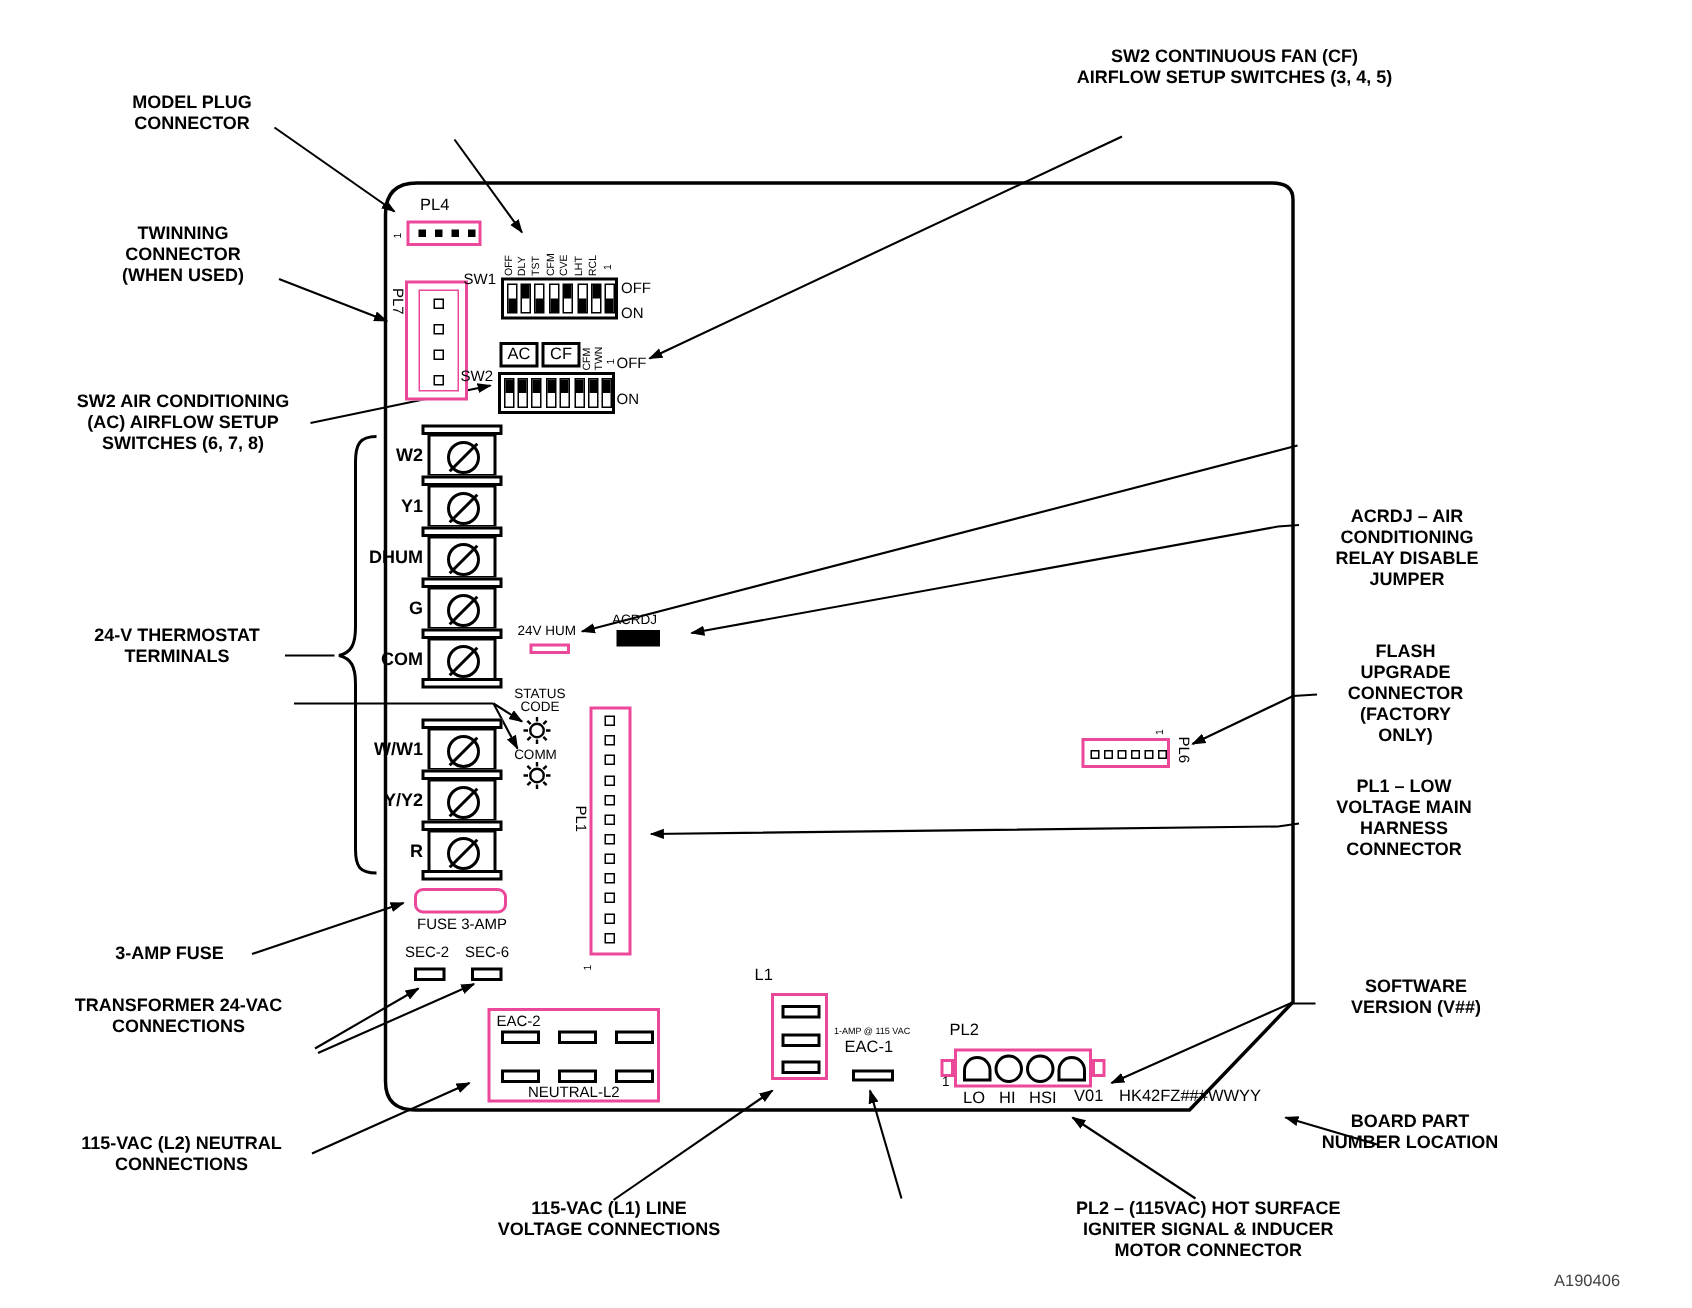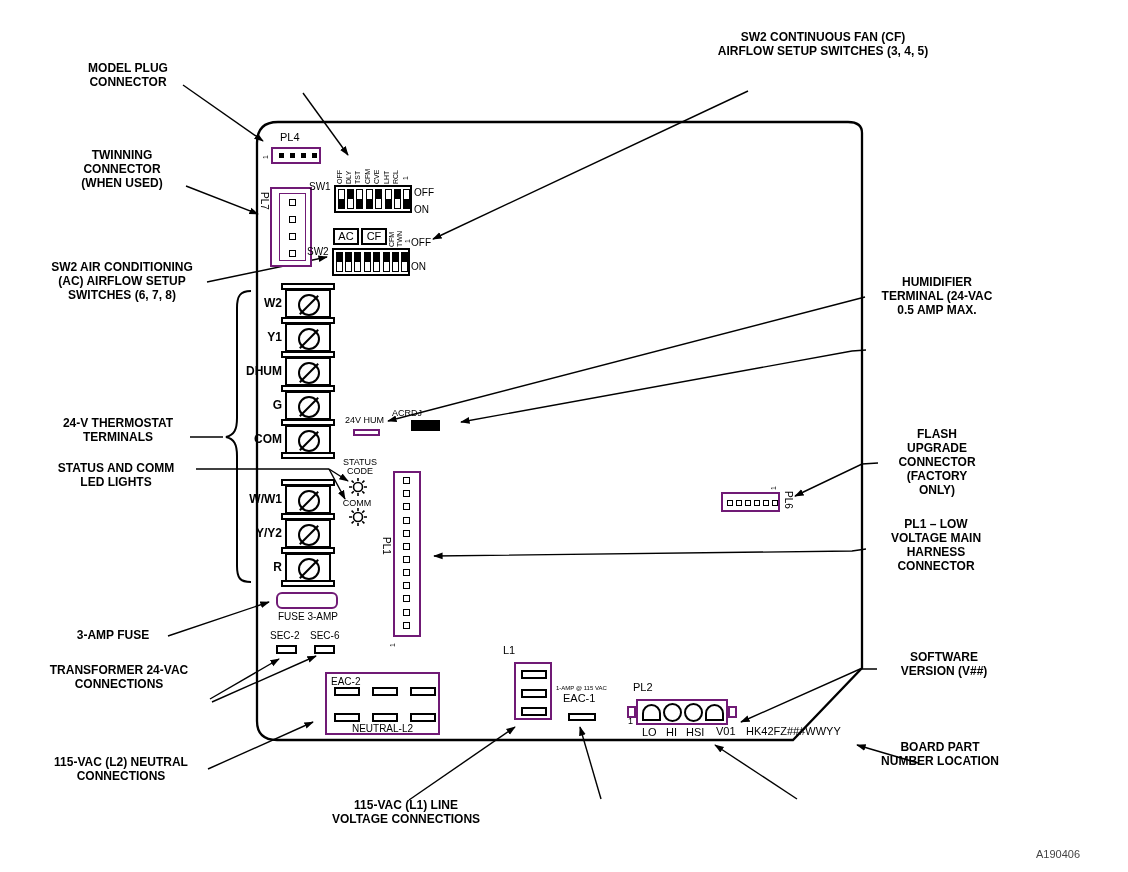--- a/index.html
+++ b/index.html
@@ -14,21 +14,21 @@
     position:absolute; font-weight:bold; font-size:12px; line-height:1.16;
     text-align:center; white-space:pre-line; color:#000;
   }
   .blabel { position:absolute; font-size:11px; line-height:1; white-space:pre; }
   .blabel-s { position:absolute; font-size:10px; line-height:1; white-space:pre; }
   .blabel-xs { position:absolute; font-size:9px; line-height:1; white-space:pre; }
   .tiny { position:absolute; font-size:6px; line-height:1; white-space:pre; }
   .tlabel { position:absolute; width:56px; text-align:right; font-size:12px; font-weight:bold; line-height:1; }
   .rotccw { transform: rotate(-90deg); transform-origin: 0 0; position:absolute; font-size:7px; line-height:1; white-space:pre; }
   .rotcw  { transform: rotate(90deg);  transform-origin: 0 0; position:absolute; font-size:10px; line-height:1; white-space:pre; }
-  .box2 { position:absolute; border:2px solid #701a75; background:#fff; }
+  .box2 { position:absolute; border:2px solid #ec4899; background:#fff; }
   .fillrect { position:absolute; background:#000; }
   .tcell { position:absolute; left:285px; width:46px; height:29px; border:2px solid #000; background:#fff; }
   .tcap  { position:absolute; left:281px; width:54px; height:7px; border:2px solid #000; background:#fff; }
   .screw { position:absolute; left:11px; top:3px; width:22px; height:22px; border:2px solid #000; border-radius:50%; }
   .screw::after { content:''; position:absolute; left:-4px; top:8px; width:26px; height:2px; background:#000; transform:rotate(-45deg); }
   .dip { position:absolute; border:2px solid #000; background:#fff; width:78px; height:28px; }
   .tog { position:absolute; width:7px; height:20px; border:1px solid #000; background:#fff; }
   .tog::after { content:''; position:absolute; left:0; width:5px; height:9px; background:#000; }
   .tog.up::after { top:0; }
   .tog.down::after { bottom:0; }
@@ -101,32 +101,34 @@
   <div class="callout" style="left:668px;top:31px;width:310px">SW2 CONTINUOUS FAN (CF)
 AIRFLOW SETUP SWITCHES (3, 4, 5)</div>
   <div class="callout" style="left:60px;top:149px;width:124px">TWINNING
 CONNECTOR
 (WHEN USED)</div>
   <div class="callout" style="left:36px;top:261px;width:172px">SW2 AIR CONDITIONING
 (AC) AIRFLOW SETUP
 SWITCHES (6, 7, 8)</div>
   <div class="callout" style="left:48px;top:417px;width:140px">24-V THERMOSTAT
 TERMINALS</div>
-  <div class="callout" style="left:40px;top:462px;width:152px">STATUS AND COMM
-LED LIGHTS</div>
   <div class="callout" style="left:58px;top:629px;width:110px">3-AMP FUSE</div>
   <div class="callout" style="left:24px;top:664px;width:190px">TRANSFORMER 24-VAC
 CONNECTIONS</div>
   <div class="callout" style="left:32px;top:756px;width:178px">115-VAC (L2) NEUTRAL
 CONNECTIONS</div>
   <div class="callout" style="left:308px;top:799px;width:196px">115-VAC (L1) LINE
 VOLTAGE CONNECTIONS</div>
-  <div class="callout" style="left:862px;top:276px;width:150px">HUMIDIFIER
-TERMINAL (24-VAC
-0.5 AMP MAX.</div>
+  <div class="callout" style="left:688px;top:799px;width:235px">PL2 – (115VAC) HOT SURFACE
+IGNITER SIGNAL &amp; INDUCER
+MOTOR CONNECTOR</div>
+  <div class="callout" style="left:868px;top:338px;width:140px">ACRDJ – AIR
+CONDITIONING
+RELAY DISABLE
+JUMPER</div>
   <div class="callout" style="left:876px;top:428px;width:122px">FLASH
 UPGRADE
 CONNECTOR
 (FACTORY
 ONLY)</div>
   <div class="callout" style="left:866px;top:518px;width:140px">PL1 – LOW
 VOLTAGE MAIN
 HARNESS
 CONNECTOR</div>
   <div class="callout" style="left:874px;top:651px;width:140px">SOFTWARE
@@ -233,21 +235,21 @@
   <div class="tcap" style="top:479px"></div>
   <div class="tcap" style="top:513px"></div>
   <div class="tcap" style="top:547px"></div>
   <div class="tcap" style="top:580px"></div>
   <div class="tlabel" style="left:226px;top:493px">W/W1</div>
   <div class="tlabel" style="left:226px;top:527px">Y/Y2</div>
   <div class="tlabel" style="left:226px;top:561px">R</div>
 
   <div class="blabel-xs" style="left:345px;top:416px">24V HUM</div>
   <div class="box2" style="left:353px;top:429px;width:27px;height:7px"></div>
-  <div class="blabel-xs" style="left:392px;top:409px">ACRDJ</div>
+  <div class="blabel-xs" style="left:408px;top:409px">ACRDJ</div>
   <div class="fillrect" style="left:411px;top:420px;width:29px;height:11px"></div>
 
   <div class="blabel-xs" style="left:333px;top:458px;width:54px;text-align:center;white-space:pre-line">STATUS
 CODE</div>
   <div class="blabel-xs" style="left:332px;top:499px;width:50px;text-align:center">COMM</div>
 
   <div class="rotcw" style="left:391px;top:537px">PL1</div>
   <div class="rotccw" style="left:389px;top:647px">1</div>
   <div class="box2" style="left:393px;top:471px;width:28px;height:166px">
     <div class="pinsq" style="left:8px;top:4px"></div>

